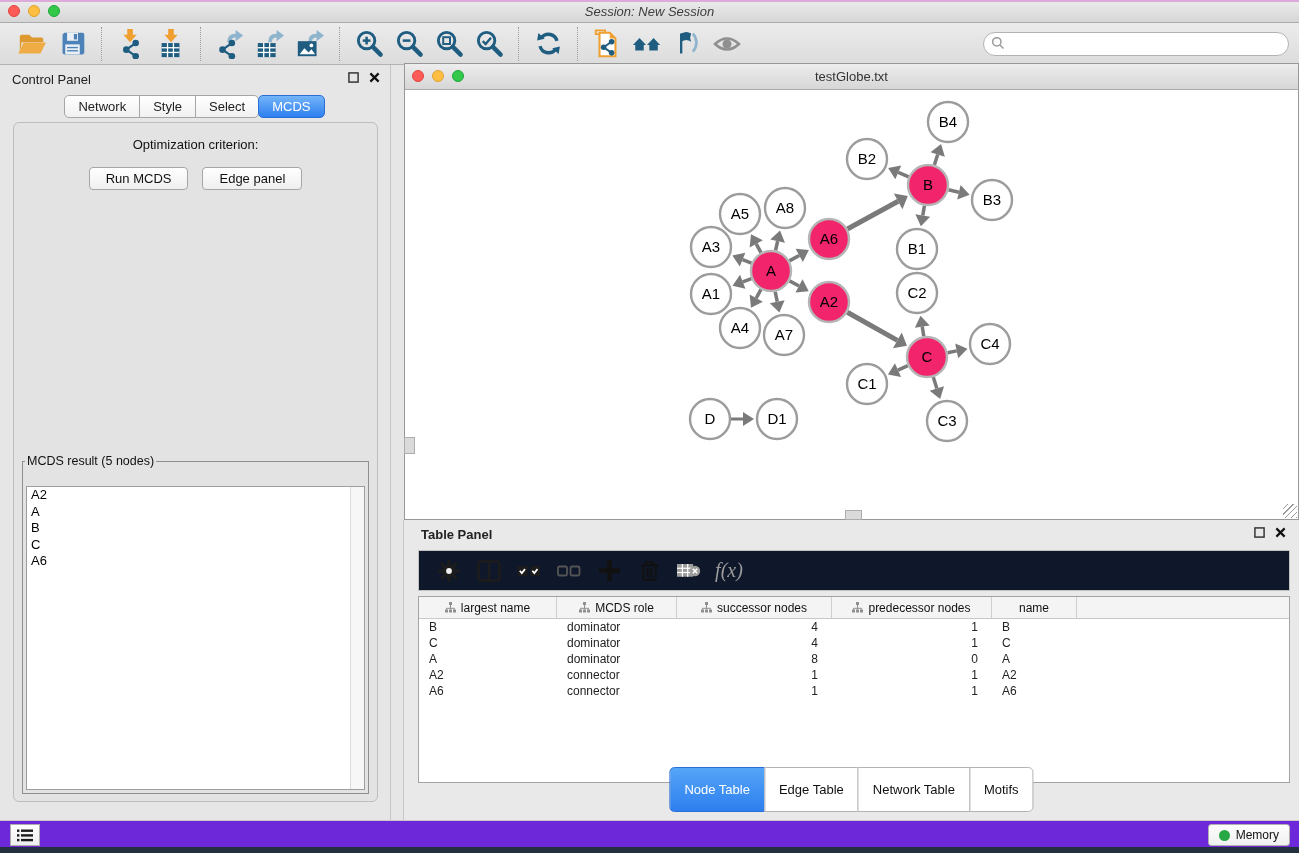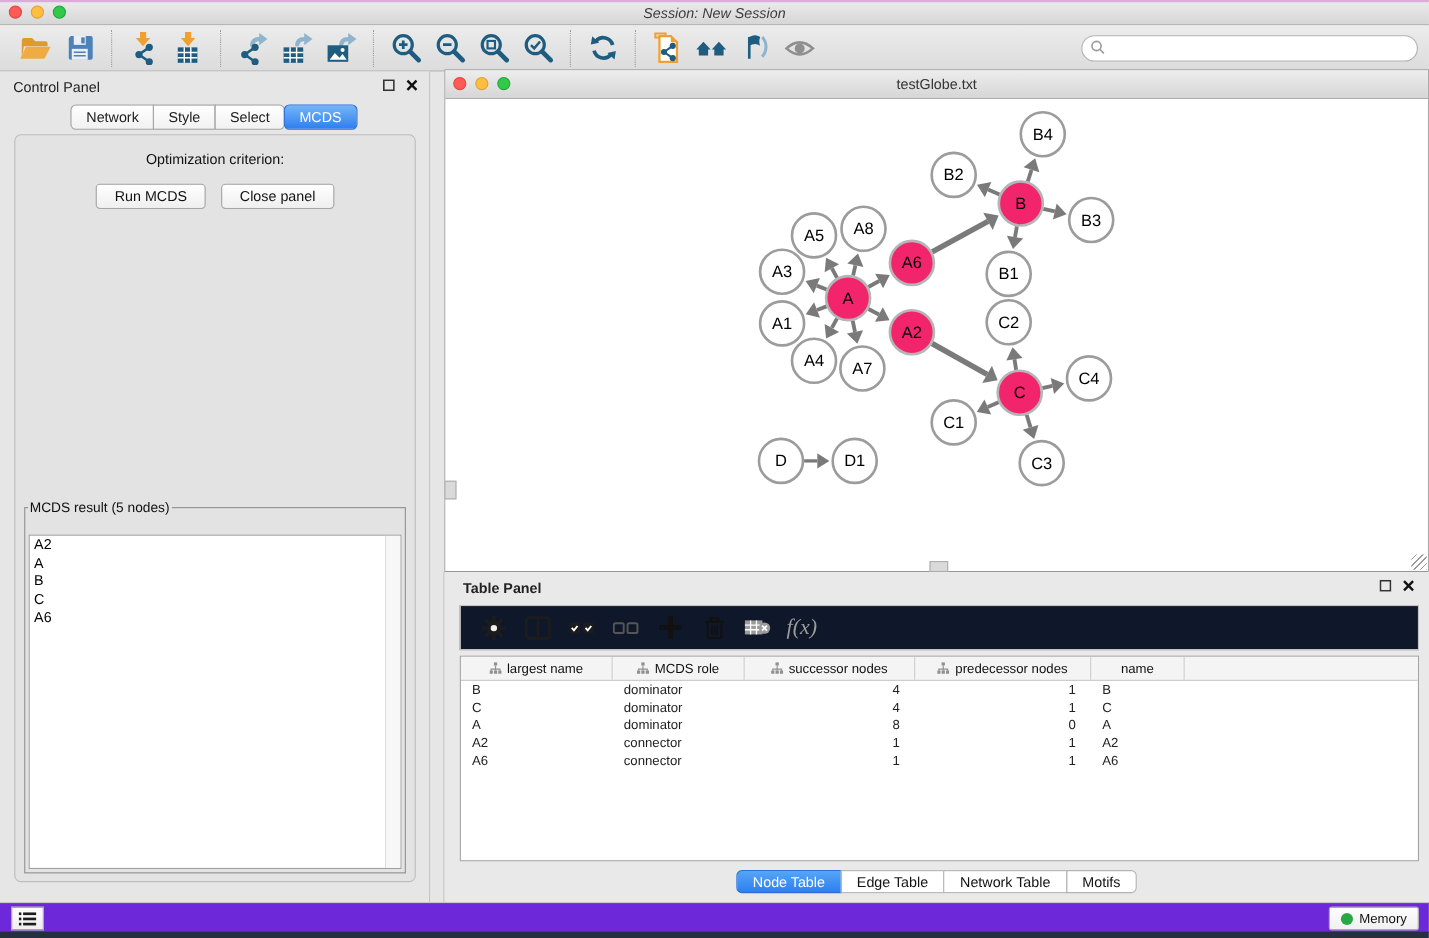--- a/index.html
+++ b/index.html
@@ -91,21 +91,21 @@
   .tp-icon{width:40px;height:30px;display:flex;align-items:center;justify-content:center;}
   .fx{font-family:"Liberation Serif",serif;font-style:italic;font-size:20px;color:#9B9B9B;}
   .node-table{position:absolute;left:14px;right:10px;top:76px;height:187px;background:#fff;
     border:1px solid #A3A3A3;box-sizing:border-box;overflow:hidden;}
   .nt-header{display:flex;height:21px;background:#F4F4F4;border-bottom:1px solid #C9C9C9;}
   .nt-hcell{display:flex;align-items:center;justify-content:center;gap:5px;font-size:12px;
     color:#111;border-right:1px solid #CFCFCF;box-sizing:border-box;height:21px;}
   .nt-row{display:flex;height:16px;align-items:center;}
   .nt-cell{font-size:12px;box-sizing:border-box;white-space:nowrap;overflow:hidden;}
   .table-tabs{position:absolute;bottom:8px;left:50%;transform:translateX(-50%);display:flex;}
-  .tt-tab{padding:2px 14px;font-size:13px;background:#fff;border:1px solid #B3B3B3;margin-left:-1px;color:#111;}
+  .tt-tab{padding:14px 14px;font-size:13px;background:#fff;border:1px solid #B3B3B3;margin-left:-1px;color:#111;}
   .tt-tab.first{border-radius:5px 0 0 5px;}
   .tt-tab.last{border-radius:0 5px 5px 0;}
   .tt-tab.selected{background:linear-gradient(#55A5F7,#2E7FEF);color:#fff;border-color:#2A6FD6;}
 
   
   .statusbar{position:absolute;left:0;right:0;top:820px;height:27px;background:#6d28d9;
     border-top:1px solid #C8C8C8;}
   .list-btn{position:absolute;left:10px;top:3px;width:28px;height:20px;background:linear-gradient(#FDFDFD,#EFEFEF);
     border:1px solid #ADADAD;display:flex;align-items:center;justify-content:center;}
   .memory-btn{position:absolute;right:9px;top:3px;height:20px;padding:0 10px;display:flex;gap:6px;
@@ -297,21 +297,21 @@
   <div class="cp-tabs">
       <div class="cp-tab first">Network</div>
       <div class="cp-tab">Style</div>
       <div class="cp-tab lastplain">Select</div>
       <div class="cp-tab selected">MCDS</div>
     </div>
   <div class="cp-content">
     <div class="opt-label">Optimization criterion:</div>
     <div class="cp-buttons">
       <button class="aqua-btn">Run MCDS</button>
-      <button class="aqua-btn">Close panel</button>
+      <button class="aqua-btn">Edge panel</button>
     </div>
     <fieldset class="mcds-fieldset">
       <legend>MCDS result (5 nodes)</legend>
       <div class="result-list">
         <div>
             <div class="result-item">A2</div>
             <div class="result-item">A</div>
             <div class="result-item">B</div>
             <div class="result-item">C</div>
             <div class="result-item">A6</div>

